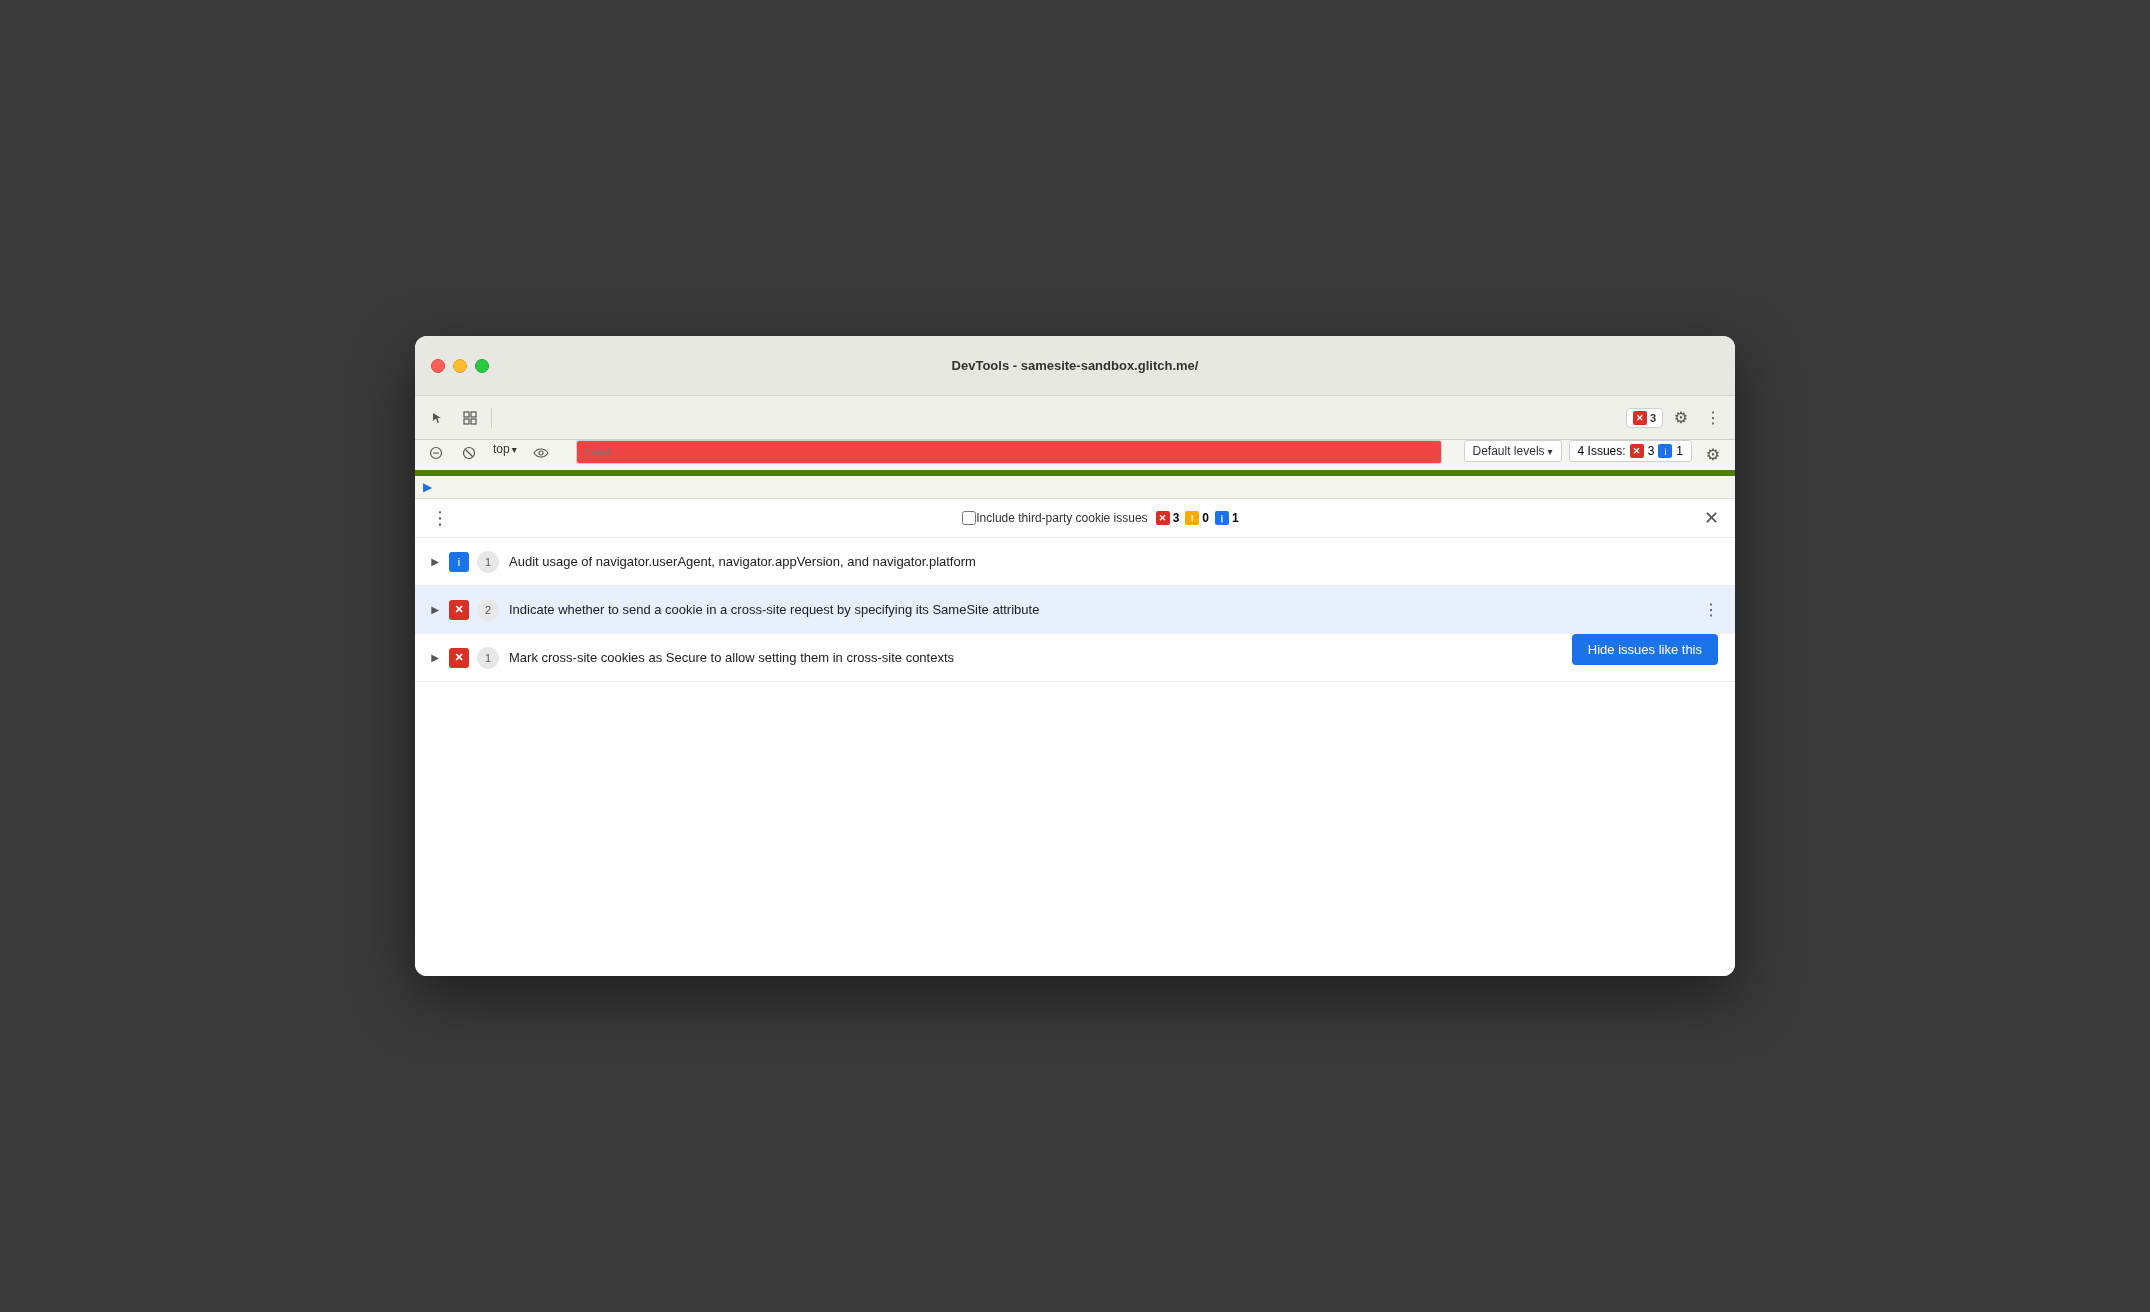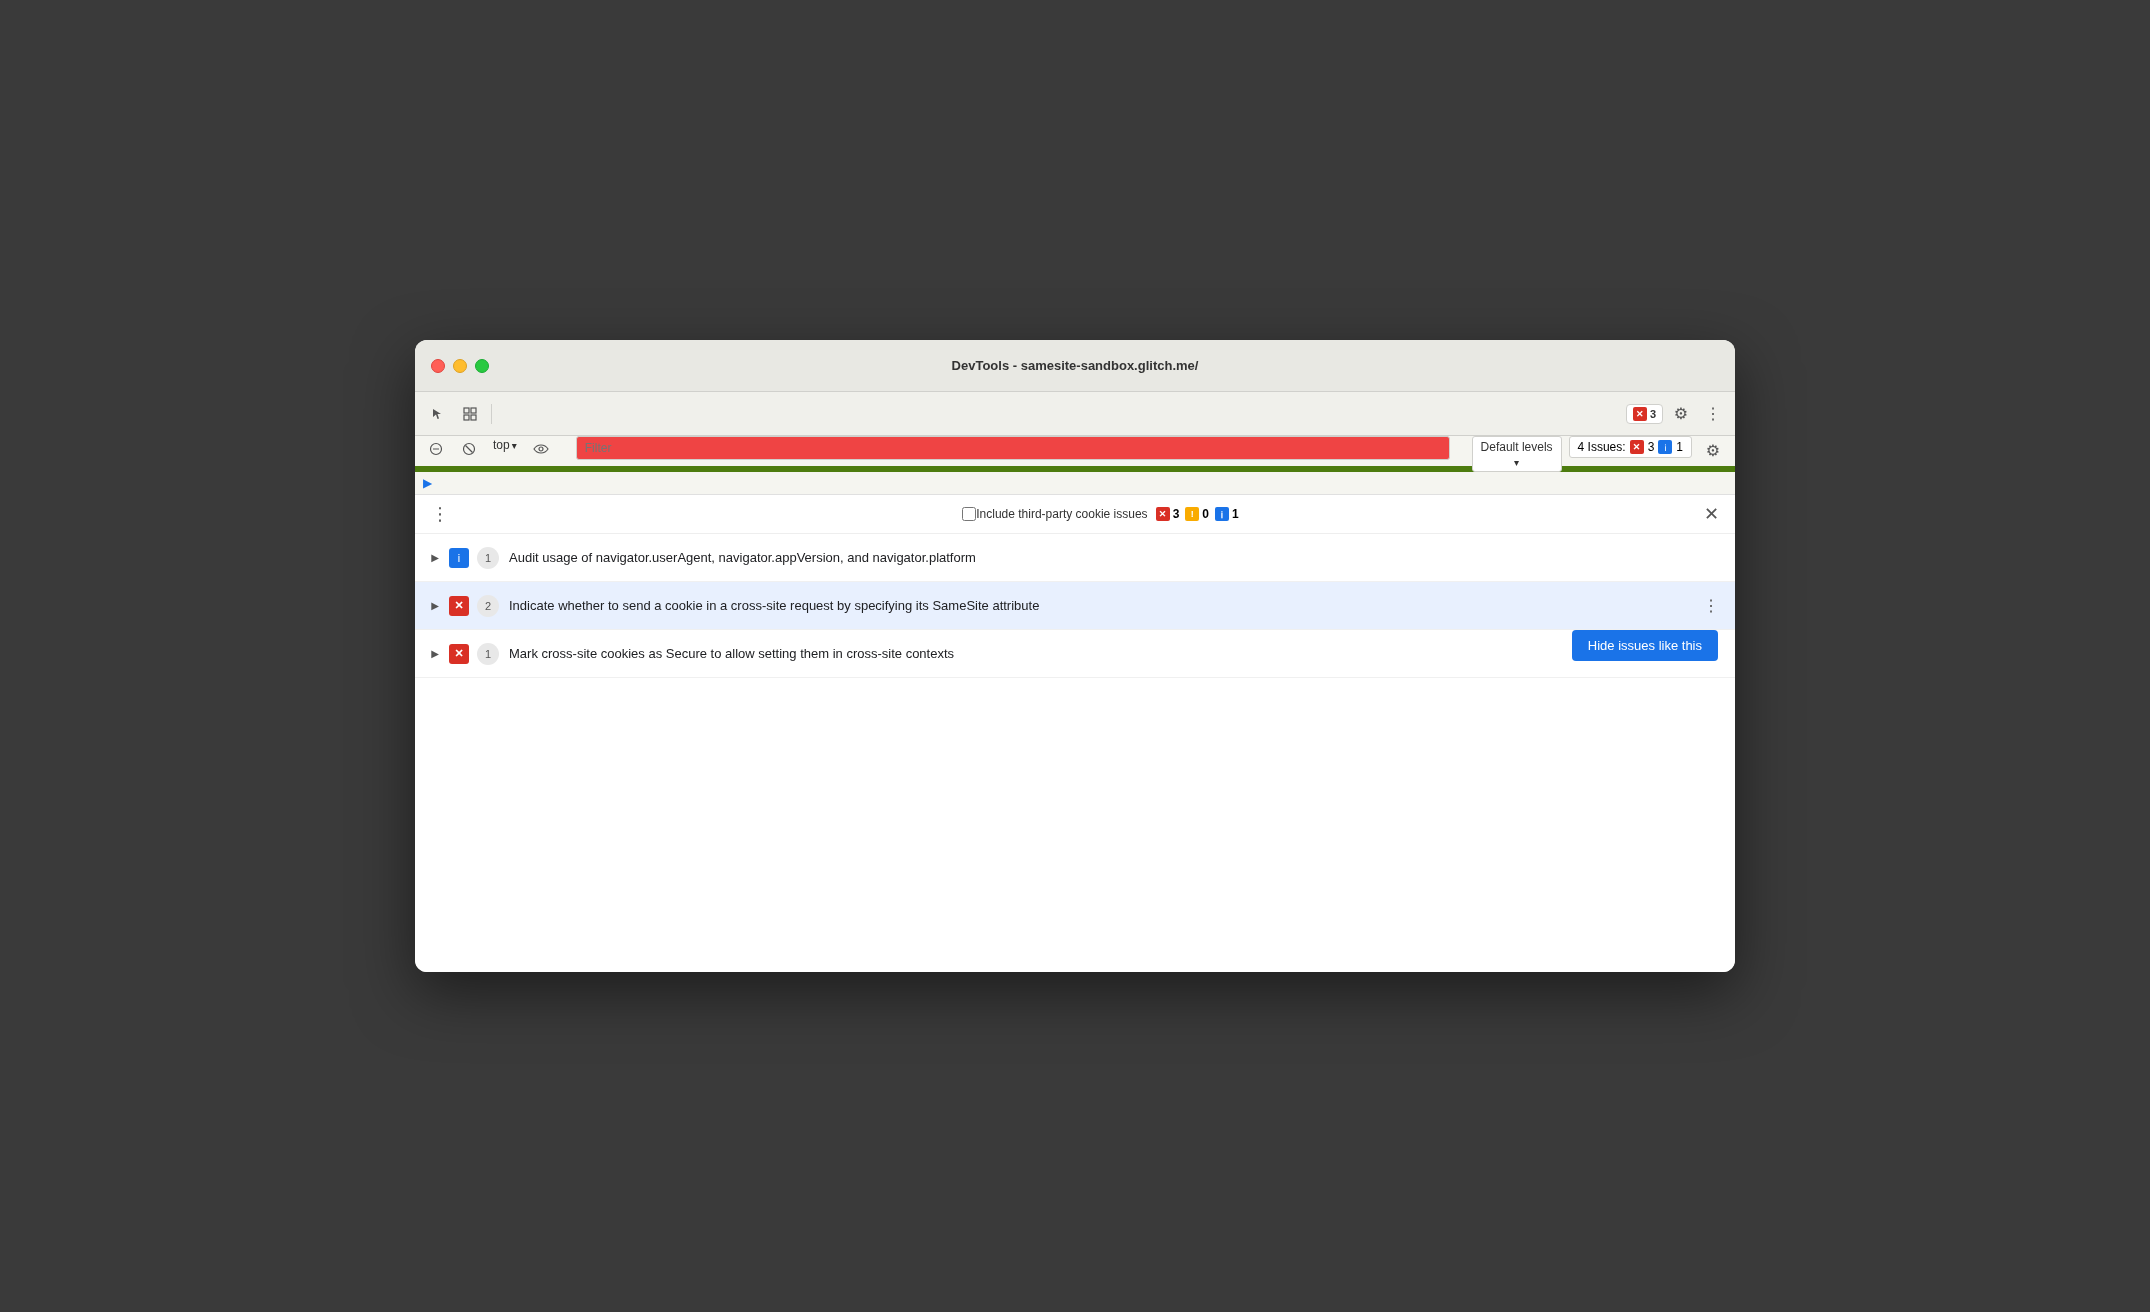--- a/index.html
+++ b/index.html
@@ -14,21 +14,21 @@
     .window {
       width: 1320px;
       background: #f5f5f0;
       border-radius: 12px;
       box-shadow: 0 20px 60px rgba(0,0,0,0.5);
       overflow: hidden;
     }
     
     .titlebar {
       background: #e8e8e3;
-      height: 52px;
+      height: 60px;
       display: flex;
       align-items: center;
       justify-content: center;
       position: relative;
       border-bottom: 1px solid #d0d0cc;
     }
     .traffic-lights {
       position: absolute;
       left: 16px;
       display: flex;
@@ -189,21 +189,20 @@
       display: flex;
       align-items: center;
       gap: 3px;
       padding: 3px 8px;
       border: 1px solid #d0d0cc;
       border-radius: 3px;
       background: white;
       font-size: 12px;
       cursor: pointer;
       color: #333;
-      flex-direction: column;
     }
     .issues-badge {
       display: flex;
       align-items: center;
       gap: 4px;
       border: 1px solid #d0d0cc;
       border-radius: 3px;
       padding: 3px 8px;
       background: white;
       font-size: 12px;

